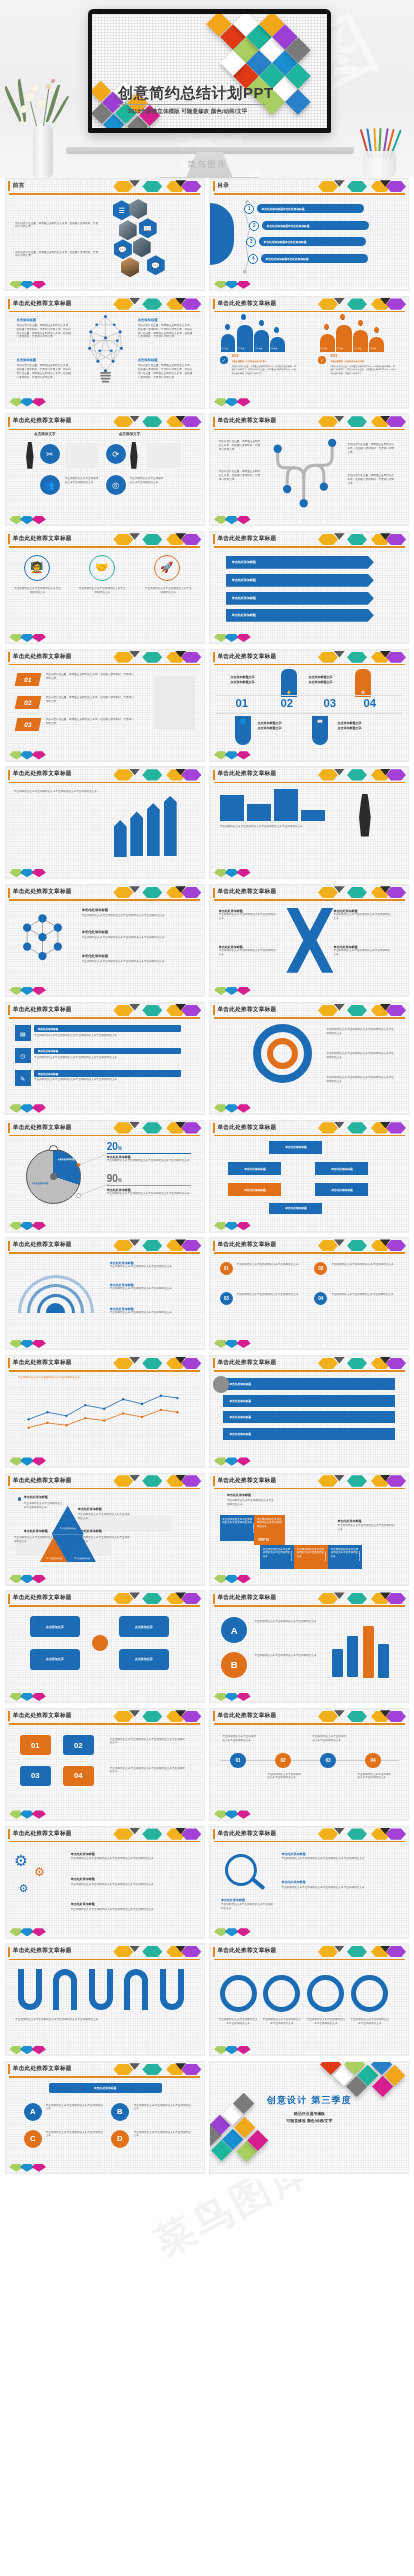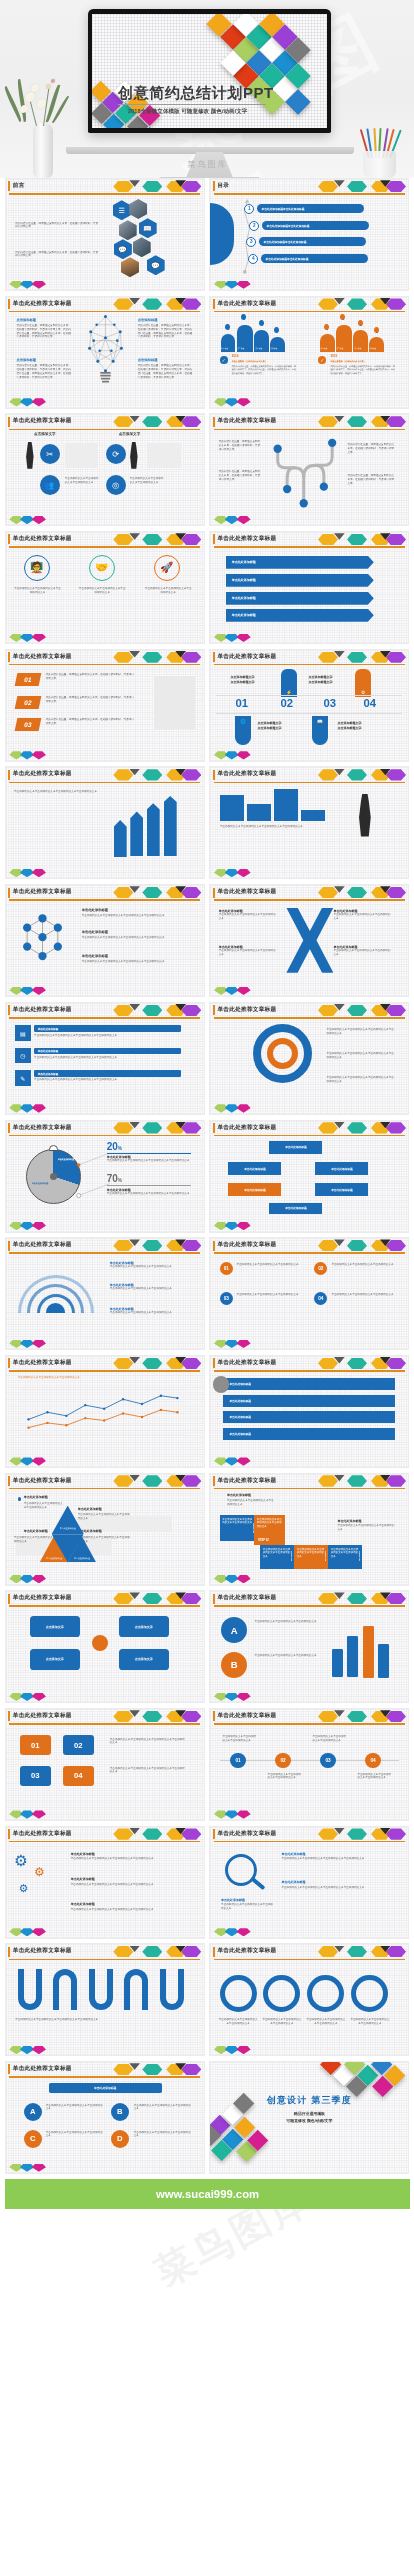--- a/index.html
+++ b/index.html
@@ -919,21 +919,21 @@
             <circle cx="4" cy="22" r="3" fill="#e1701a"></circle>
             <circle cx="4" cy="74" r="3.5" fill="#fff" stroke="#888" stroke-width="1"></circle>
           </svg>
           <div style="position:absolute;left:101px;top:3.6px;">
             <span class="pct">20</span><span style="font-size:4.7px;font-weight:700;color:#1b6cb5;">%</span>
             <div class="rule" style="width:84px;margin-top:1.2px;"></div>
             <div class="h-dark" style="margin-top:1.8px;font-size:3px;">单击此处添加标题</div>
             <div class="txt" style="width:84px;">单击添加您的文本单击添加您的文本单击添加您的文本单击添加您的文本</div>
           </div>
           <div style="position:absolute;left:101px;top:36px;">
-            <span class="pct-g">70</span><span style="font-size:4.7px;font-weight:700;color:#6b6b6b;">%</span>
+            <span class="pct-g">90</span><span style="font-size:4.7px;font-weight:700;color:#6b6b6b;">%</span>
             <div class="rule" style="width:84px;margin-top:1.2px;background:#9a9a9a;"></div>
             <div class="h-dark" style="margin-top:1.8px;font-size:3px;">单击此处添加标题</div>
             <div class="txt" style="width:84px;">单击添加您的文本单击添加您的文本单击添加您的文本单击添加您的文本</div>
           </div>
         </div>
         <div class="deco-bot">
           <div class="db" style="left:0;background:#a8cf5f;"></div>
             <div class="db" style="left:10.7px;background:#1b8fd0;"></div>
             <div class="db" style="left:22.5px;background:#d61f8f;"></div>
         </div>
@@ -1525,20 +1525,19 @@
           <div class="dia" style="left:28.4px;top:82px;background:#a8cf5f;width:15.4px;height:15.4px;"></div>
           <div class="dia" style="left:40px;top:71px;background:#d61f8f;width:15.4px;height:15.4px;"></div>
           <div class="dia" style="left:26px;top:34px;background:#7a7a7a;width:15.4px;height:15.4px;"></div>
         </div>
       </div>
     </div>
 
   </div>
 
   <div class="banner-wrap">
-    <div class="ban2">www.sucai999.com</div>
   </div>
   <div class="tail">
     <div class="tail-wm">菜鸟图库</div>
   </div>
 
 </div>
 
 
 </body></html>

